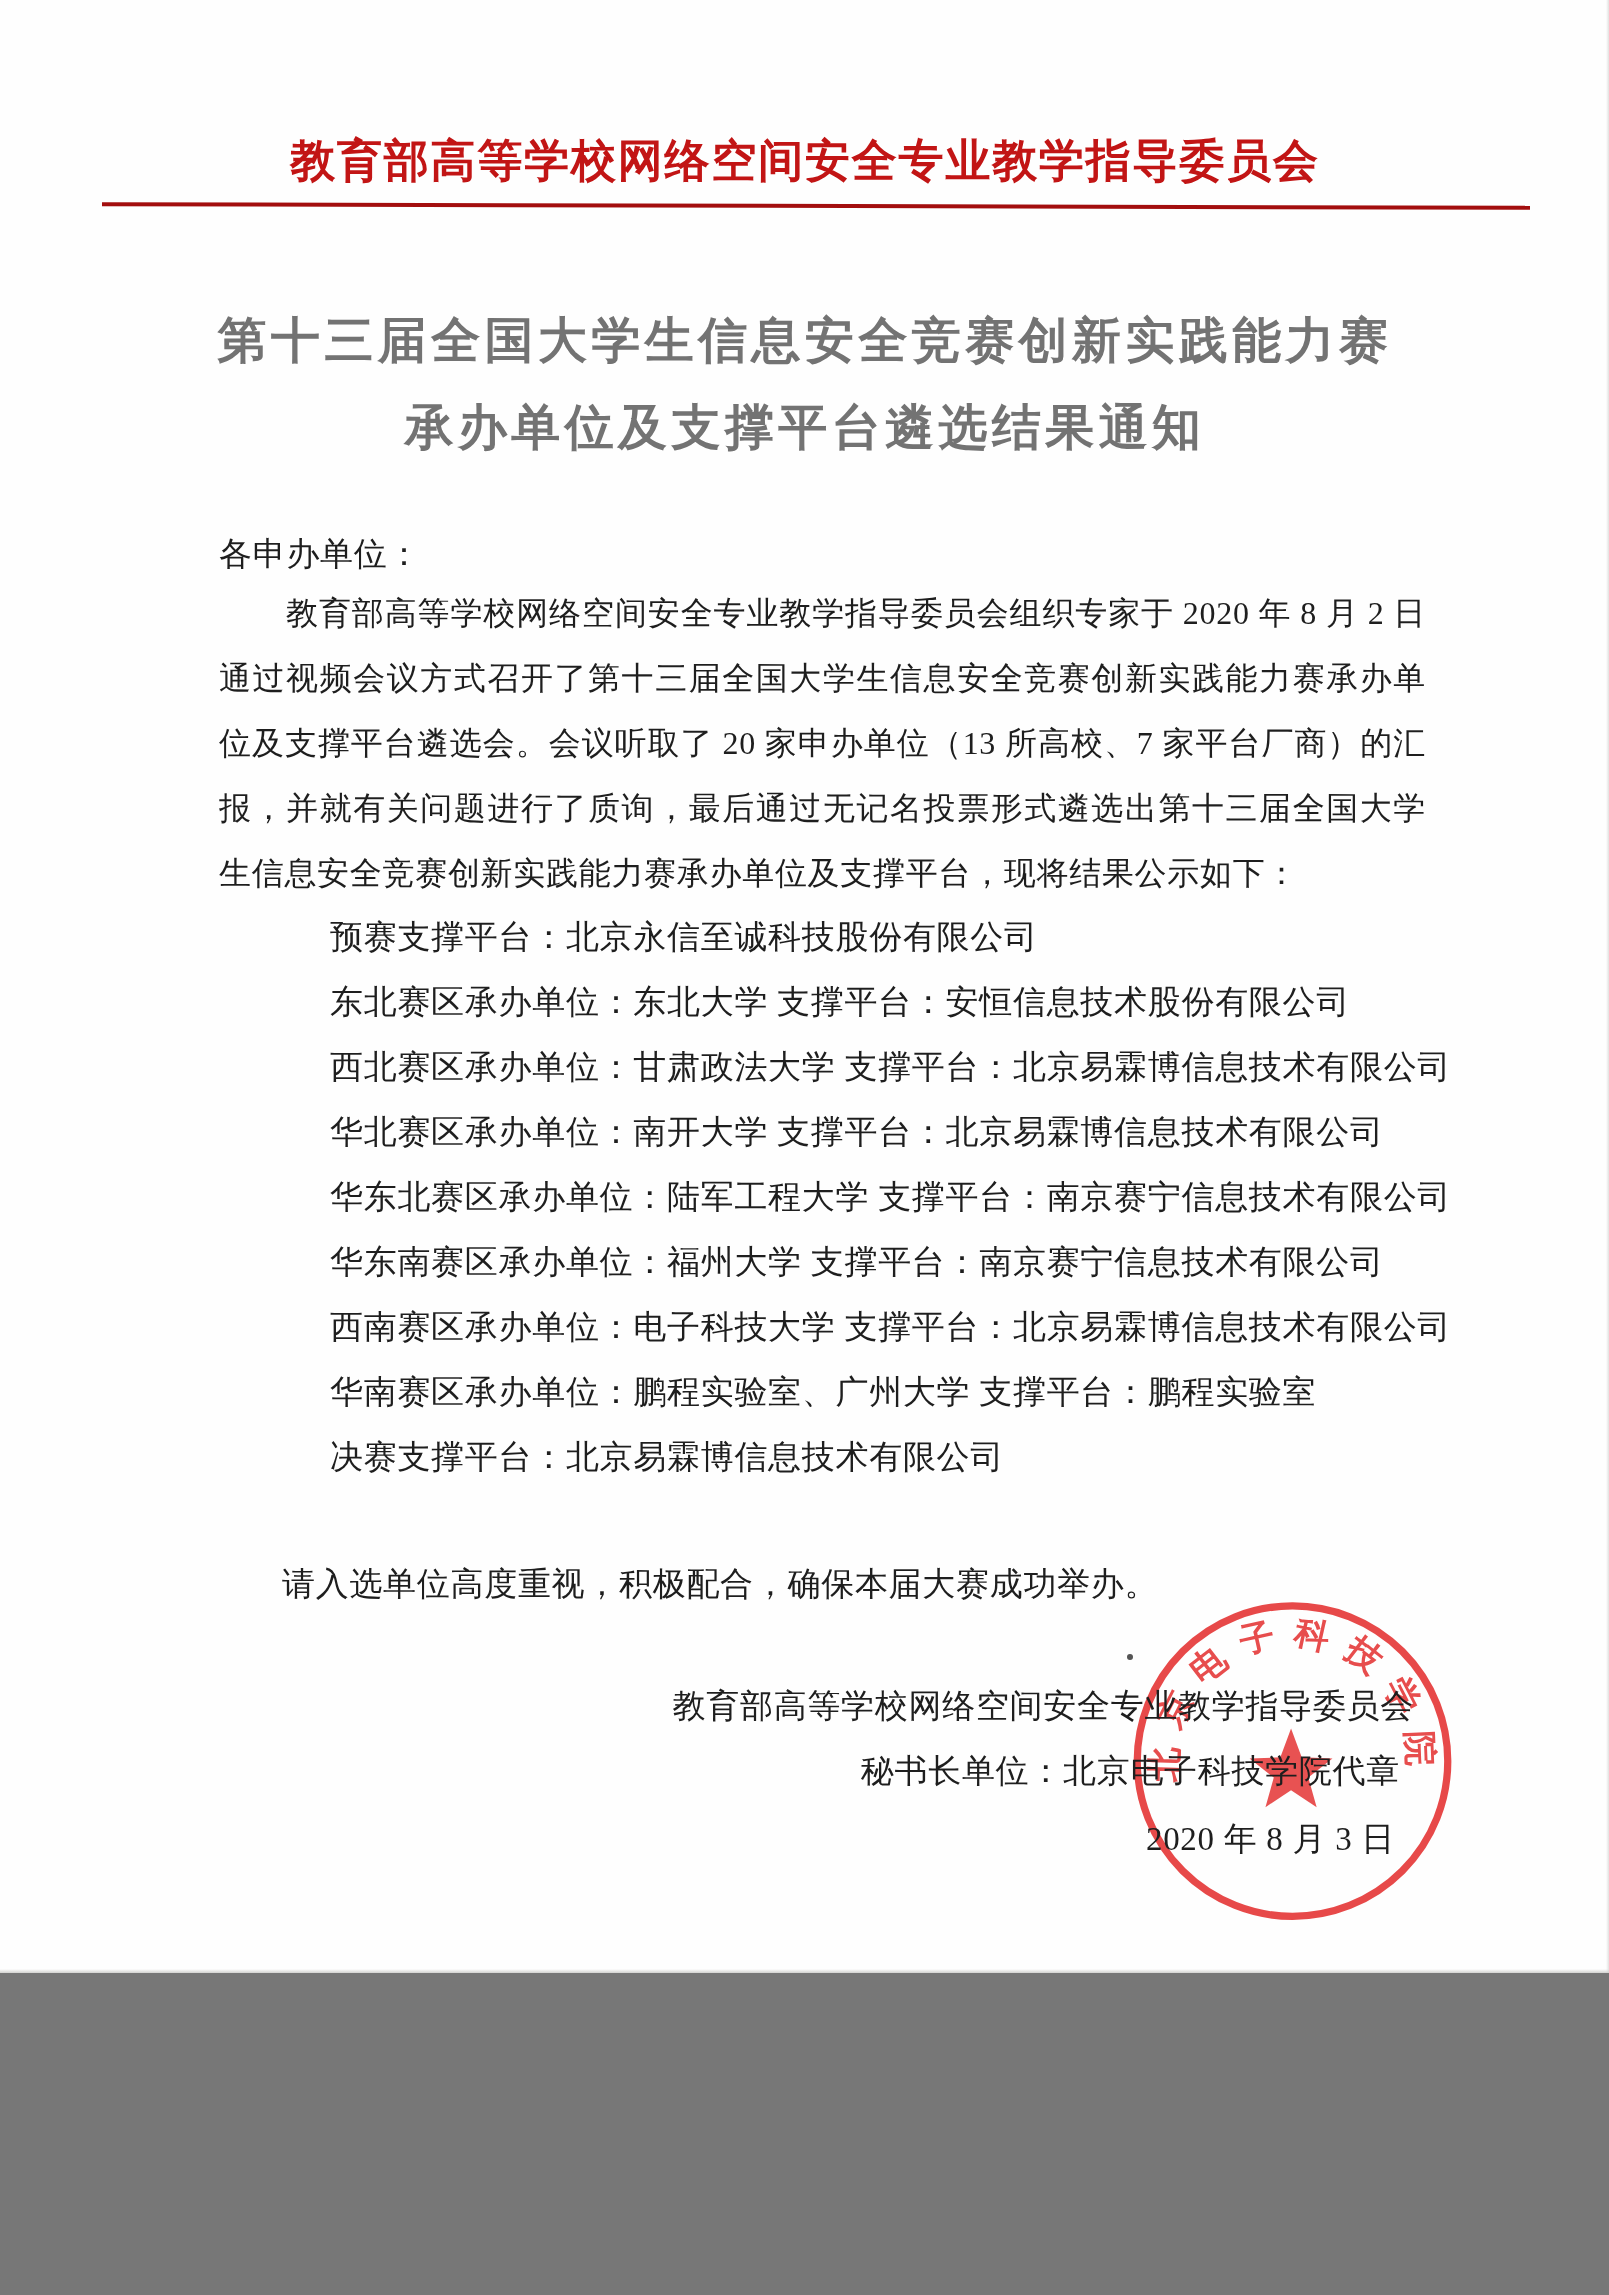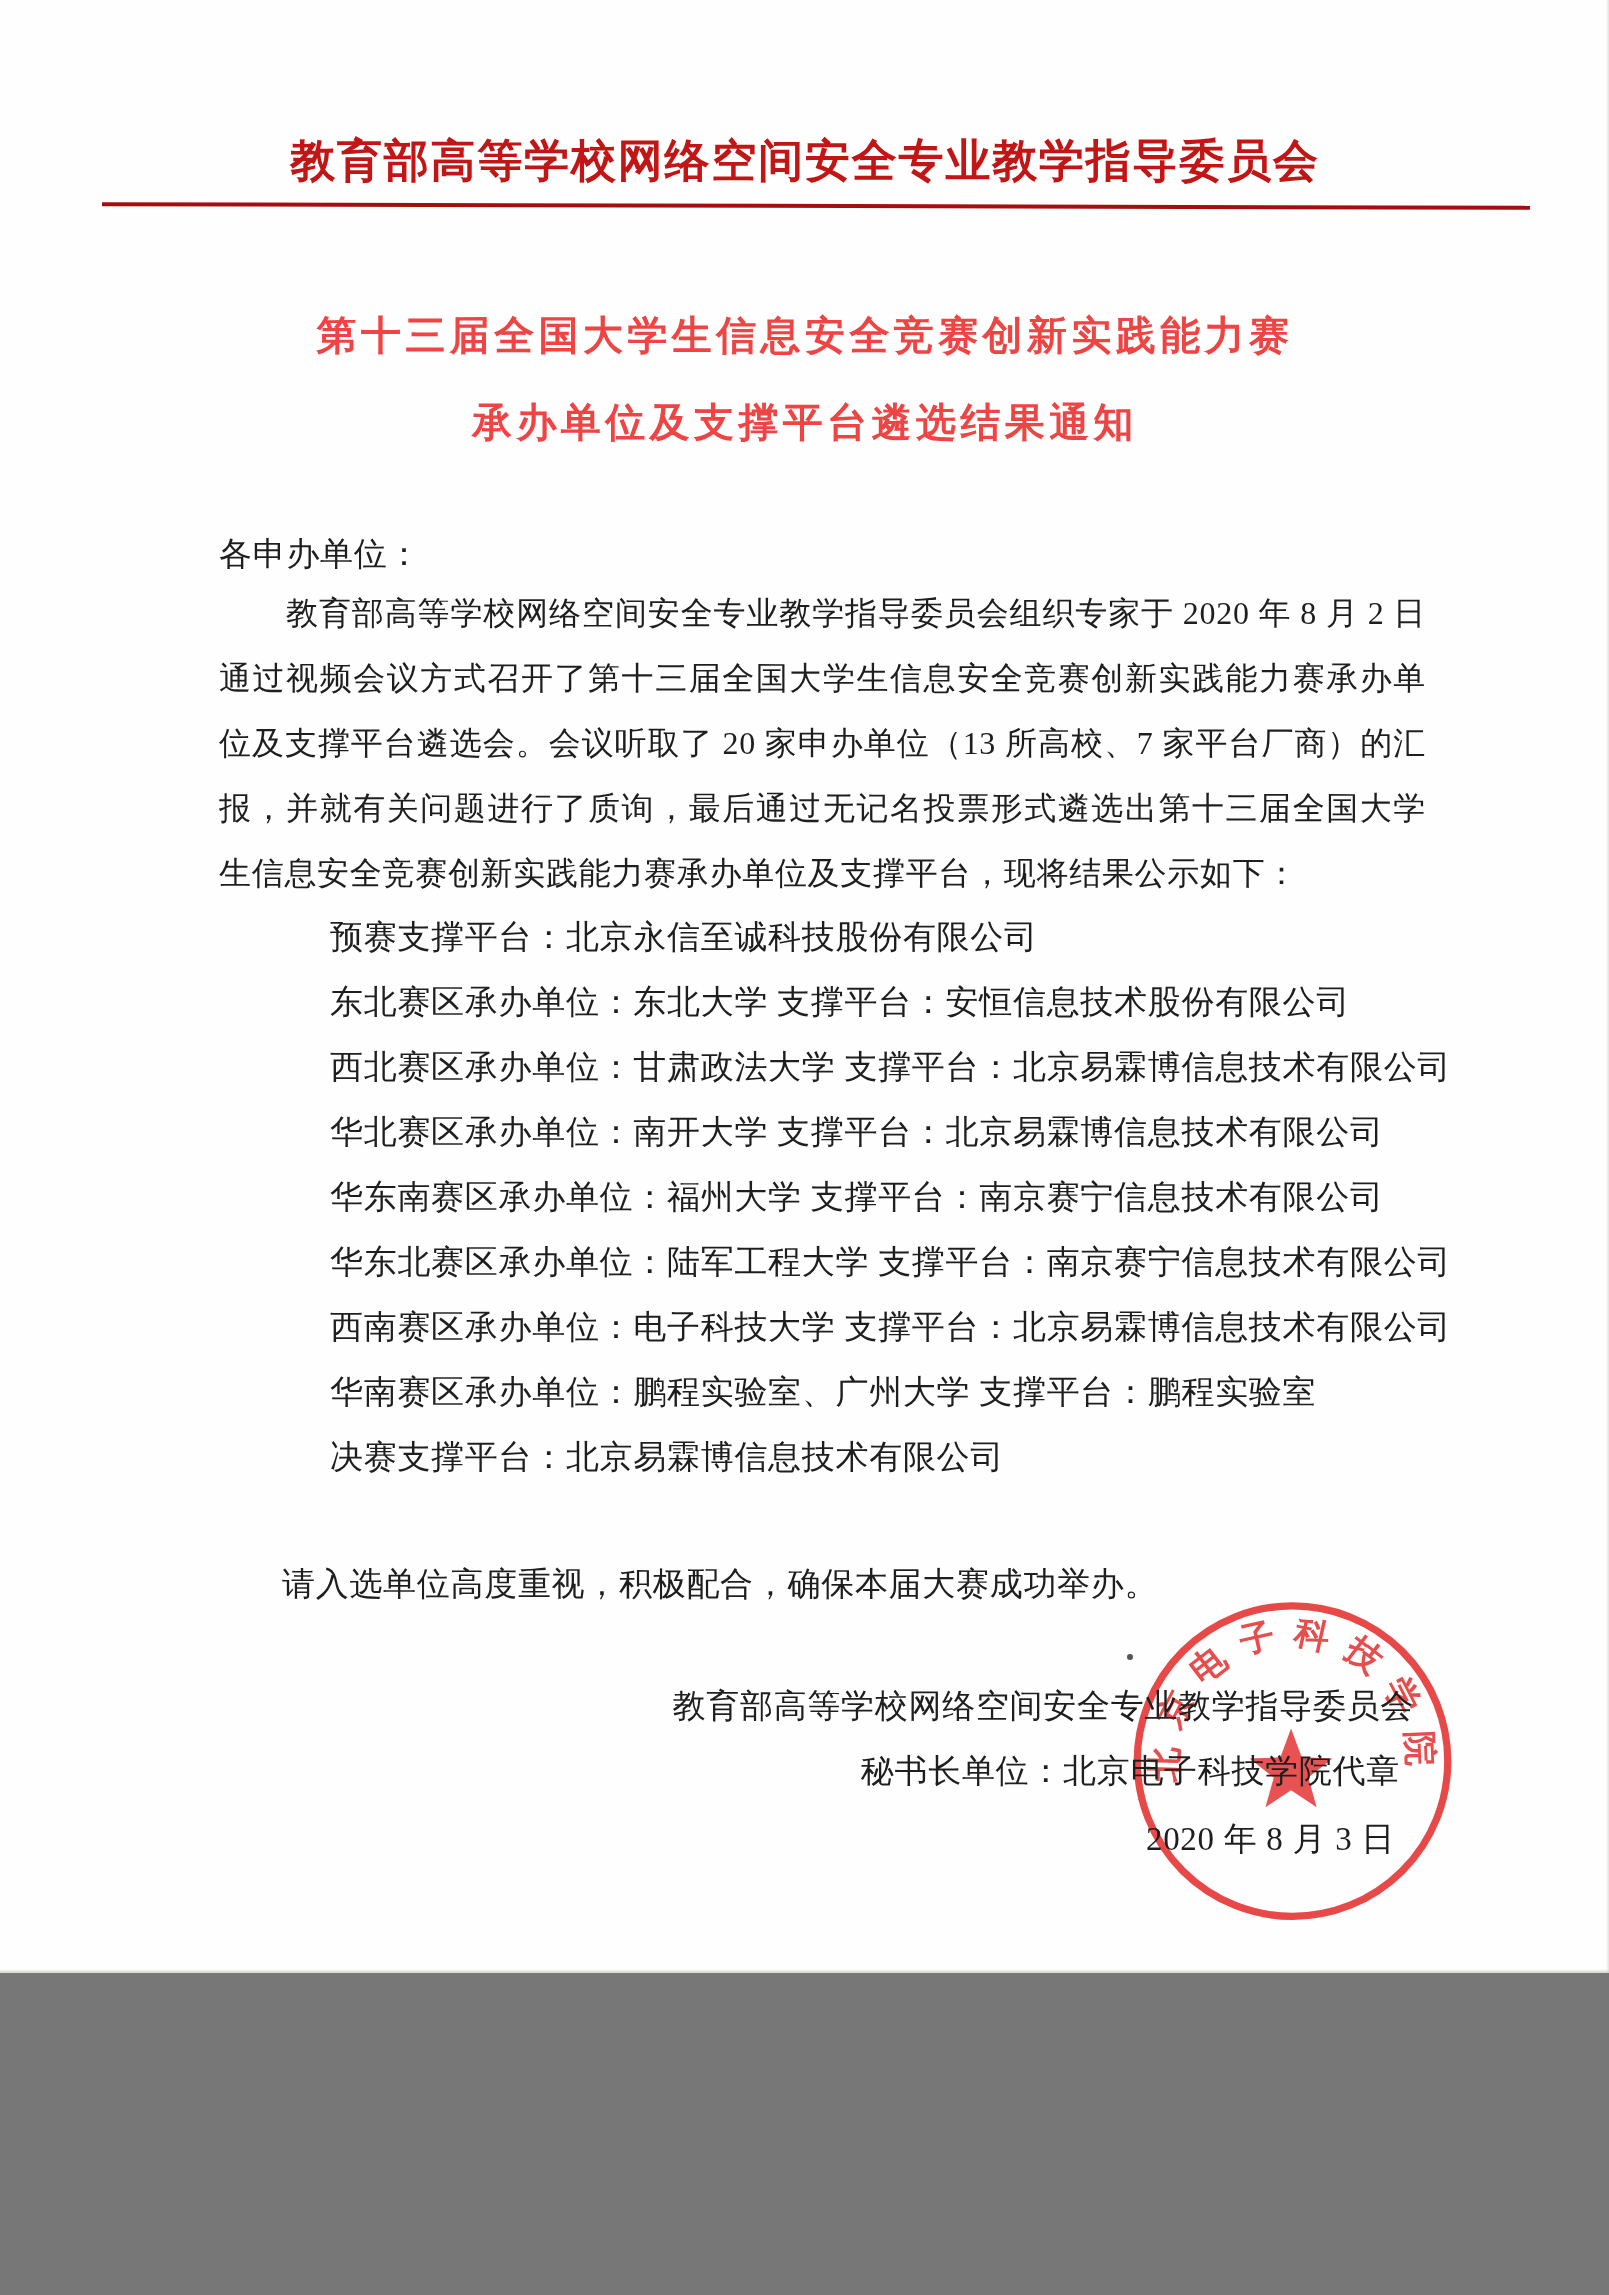--- a/index.html
+++ b/index.html
@@ -30,21 +30,21 @@
     color:var(--header-red);
     font-family:"Liberation Serif",serif;
   }
   .header-rule{
     position:absolute;top:204px;left:102px;width:1428px;height:3.6px;
     background:var(--rule-red);transform:rotate(0.15deg);
   }
 
   .title-line{
     position:absolute;left:0;width:100%;text-align:center;line-height:1.15;
-    font-size:40px;font-weight:bold;letter-spacing:4.4px;color:#ef4444;
+    font-size:49px;font-weight:bold;letter-spacing:4.4px;color:#737373;
     font-family:"Liberation Sans",sans-serif;
   }
   .title-1{top:312px;}
   .title-2{top:399px;}
 
   .salutation{
     position:absolute;left:219px;top:535px;
     font-size:33px;letter-spacing:0.7px;line-height:1.2;
   }
   .body-para{
@@ -103,22 +103,22 @@
 
   <div class="salutation">各申办单位：</div>
 
   <p class="body-para">教育部高等学校网络空间安全专业教学指导委员会组织专家于 2020 年 8 月 2 日通过视频会议方式召开了第十三届全国大学生信息安全竞赛创新实践能力赛承办单位及支撑平台遴选会。会议听取了 20 家申办单位（13 所高校、7 家平台厂商）的汇报，并就有关问题进行了质询，最后通过无记名投票形式遴选出第十三届全国大学生信息安全竞赛创新实践能力赛承办单位及支撑平台，现将结果公示如下：</p>
 
   <div class="results">
     <div class="result-line">预赛支撑平台：北京永信至诚科技股份有限公司</div>
     <div class="result-line">东北赛区承办单位：东北大学 支撑平台：安恒信息技术股份有限公司</div>
     <div class="result-line">西北赛区承办单位：甘肃政法大学 支撑平台：北京易霖博信息技术有限公司</div>
     <div class="result-line">华北赛区承办单位：南开大学 支撑平台：北京易霖博信息技术有限公司</div>
+    <div class="result-line">华东北赛区承办单位：陆军工程大学 支撑平台：南京赛宁信息技术有限公司</div>
     <div class="result-line">华东南赛区承办单位：福州大学 支撑平台：南京赛宁信息技术有限公司</div>
-    <div class="result-line">华东北赛区承办单位：陆军工程大学 支撑平台：南京赛宁信息技术有限公司</div>
     <div class="result-line">西南赛区承办单位：电子科技大学 支撑平台：北京易霖博信息技术有限公司</div>
     <div class="result-line">华南赛区承办单位：鹏程实验室、广州大学 支撑平台：鹏程实验室</div>
     <div class="result-line">决赛支撑平台：北京易霖博信息技术有限公司</div>
   </div>
 
   <div class="closing">请入选单位高度重视，积极配合，确保本届大赛成功举办。</div>
 
   <div class="sig sig-org">教育部高等学校网络空间安全专业教学指导委员会</div>
   <div class="sig sig-secretary">秘书长单位：北京电子科技学院代章</div>
   <div class="sig sig-date">2020 年 8 月 3 日</div>

